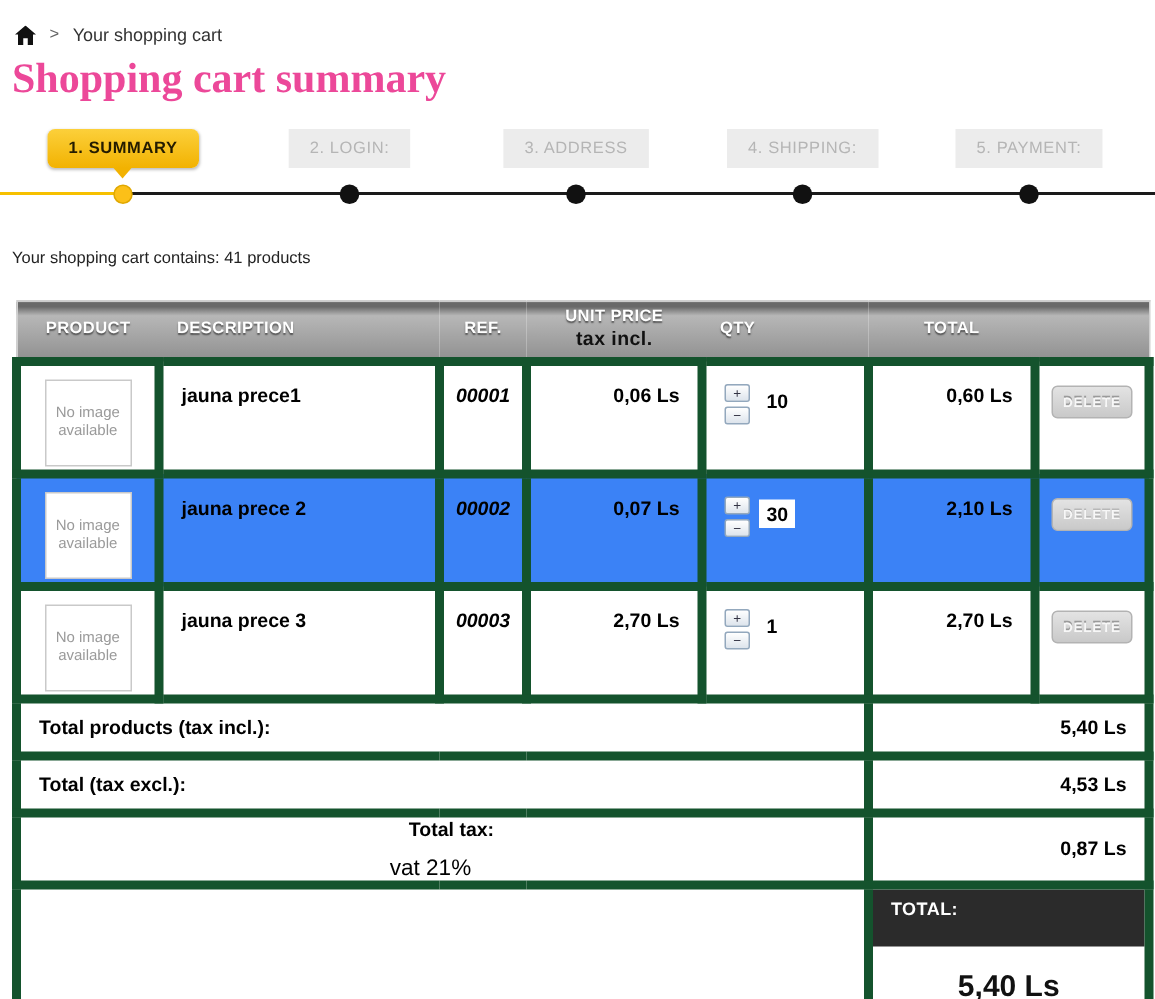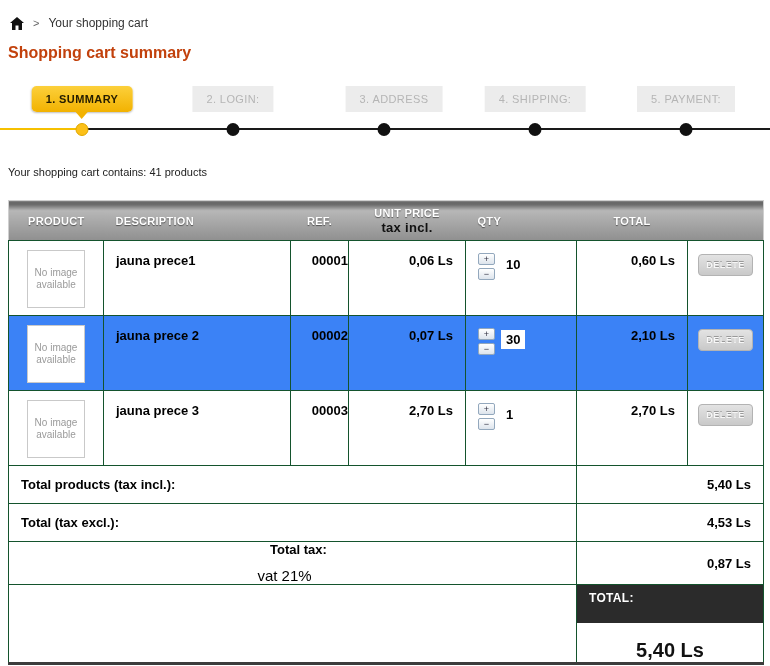--- a/index.html
+++ b/index.html
@@ -6,21 +6,21 @@
   html, body { width: 770px; background: #fff; font-family: "Liberation Sans", sans-serif; color: #000; }
   body { height: 666px; overflow: hidden; }
 
   
   .breadcrumb { display: flex; align-items: center; gap: 9px; padding: 16px 0 0 10px; font-size: 12px; }
   .breadcrumb .home-ic { width: 14px; height: 13px; display: inline-block; cursor: pointer; }
   .breadcrumb .sep { color: #666; font-size: 11px; }
   .breadcrumb .crumb { color: #333; }
 
   
-  h1.page-title { margin: 10px 0 0 8px; font-size: 16px; line-height: 26px; font-weight: bold; color: #c2410c; }
+  h1.page-title { margin: 10px 0 0 8px; font-size: 28px; line-height: 26px; font-weight: bold; color: #ec4899; font-family: Liberation Serif, serif; }
 
   
   .steps { position: relative; margin-top: 18px; height: 58px; width: 770px; }
   .steps .track { position: absolute; top: 44px; left: 0; right: 0; height: 2px; background: #1a1a1a; }
   .steps .track-done { position: absolute; top: 44px; left: 0; width: 78px; height: 2px; background: #f6c000; }
   .step-dot { position: absolute; top: 39px; width: 13px; height: 13px; border-radius: 50%; background: #111; transform: translateX(-50%); }
   .step-dot.active { background: #fcc018; border: 1px solid #e0a800; }
   .step-label { position: absolute; top: 2px; transform: translateX(-50%); white-space: nowrap;
     background: #ececec; color: #b5b5b5; font-size: 11px; letter-spacing: .4px; padding: 7px 14px; }
   .step-label.active { background: linear-gradient(#fcd03b, #f2b201); border-radius: 5px; color: #241c00;
@@ -31,29 +31,29 @@
   .cart-contains { margin: 24px 0 0 8px; font-size: 11px; color: #222; }
 
   
   table.cart-table { margin: 22px 0 0 8px; width: 755px; table-layout: fixed; border-collapse: collapse;
     border: 1px solid #cfcfcf; border-bottom: 3px solid #3c3c3c; }
   thead th { height: 40px; vertical-align: middle; font-size: 11px; font-weight: bold; color: #fff;
     text-shadow: 0 1px 1px rgba(0,0,0,.5); letter-spacing: .3px;
     background: linear-gradient(to bottom, #696969 0px, #696969 3px, #b7b7b7 9px, #8e8e8e 40px); }
   th.al { text-align: left; padding-left: 12px; }
   th .sub { display: block; font-size: 13px; color: #111; text-shadow: none; margin-top: 1px; }
-  tbody td { border: 1px solid #14532d; vertical-align: top; padding-top: 12px; font-size: 13px; }
+  tbody td { border: 6px solid #14532d; vertical-align: top; padding-top: 12px; font-size: 13px; }
   tr.product-row { height: 75px; }
   tr.product-row.alt td { background: #3b82f6; }
   td.c-img { text-align: center; padding-top: 9px; margin-left: 41px; }
   .noimg { display: inline-block; width: 58px; height: 58px; border: 1px solid #c9c9c9; background: #fff;
     color: #9a9a9a; font-size: 10px; line-height: 12px; display: inline-flex; align-items: center;
     justify-content: center; text-align: center; cursor: pointer; }
   td.c-desc { padding-left: 12px; font-weight: bold; }
-  td.c-ref { text-align: right; font-weight: bold; }
+  td.c-ref { text-align: center; font-weight: bold; font-style: italic; }
   td.c-price, td.c-total { text-align: right; padding-right: 12px; font-weight: bold; }
   td.c-qty { padding-left: 12px; }
   .qty-wrap { display: flex; align-items: flex-start; gap: 6px; }
   .qty-btns { display: flex; flex-direction: column; gap: 3px; }
   .qty-btns button { width: 17px; height: 12px; font-size: 9px; line-height: 8px; padding: 0;
     border: 1px solid #93a8bd; border-radius: 2px; background: linear-gradient(#ffffff, #dde4ec);
     color: #334; cursor: pointer; font-family: "Liberation Sans", sans-serif; }
   .qty-val { display: inline-block; background: #fff; font-weight: bold; padding: 2px 5px; margin-top: 2px; }
   td.c-del { text-align: center; padding-top: 13px; }
   .delete-btn { display: inline-block; background: linear-gradient(#e3e3e3, #c9c9c9); border: 1px solid #b3b3b3;
@@ -92,21 +92,21 @@
 <div class="steps">
   <div class="track"></div>
   <div class="track-done"></div>
   <div class="step-dot active" style="left:82px"></div>
   <div class="step-dot" style="left:233px"></div>
   <div class="step-dot" style="left:384px"></div>
   <div class="step-dot" style="left:535px"></div>
   <div class="step-dot" style="left:686px"></div>
   <div class="step-label active" style="left:82px">1. SUMMARY</div>
   <div class="step-label" style="left:233px">2. LOGIN:</div>
-  <div class="step-label" style="left:394px">3. ADDRESS</div>
+  <div class="step-label" style="left:384px">3. ADDRESS</div>
   <div class="step-label" style="left:535px">4. SHIPPING:</div>
   <div class="step-label" style="left:686px">5. PAYMENT:</div>
 </div>
 
 <div class="cart-contains">Your shopping cart contains: 41 products</div>
 
 <table class="cart-table">
   <colgroup>
     <col style="width:95px">
       <col style="width:187px">

